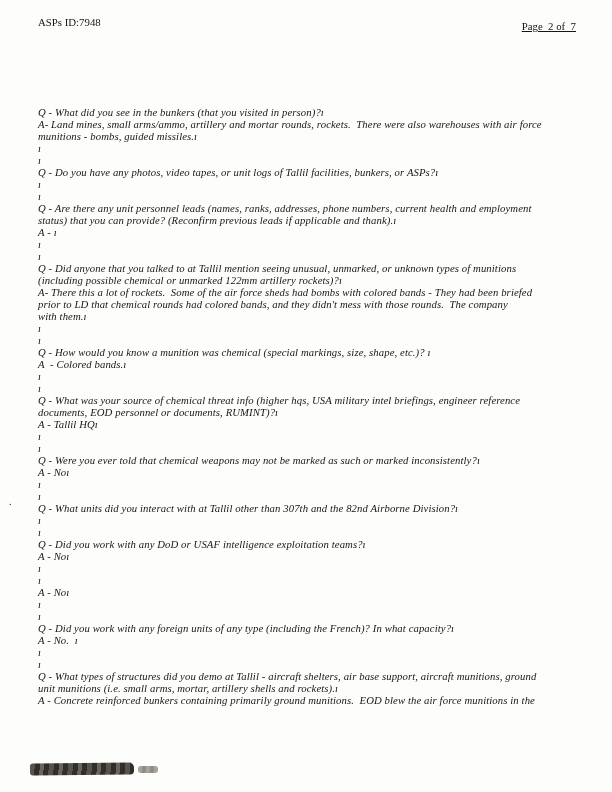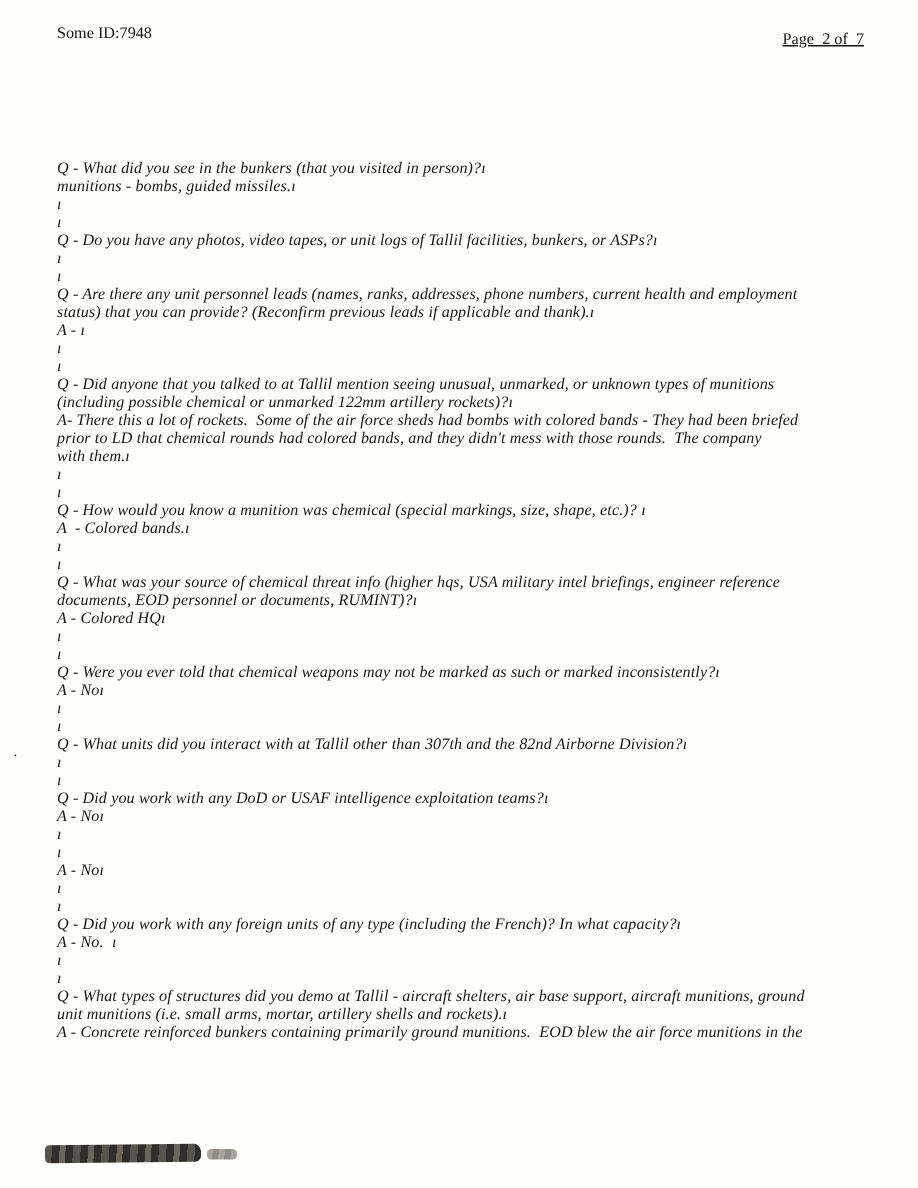--- a/index.html
+++ b/index.html
@@ -59,26 +59,27 @@
     background:repeating-linear-gradient(95deg,#8a867c 0 4px,#6b675e 4px 8px);
     border-radius:3px;
     opacity:.75;
   }
 </style>
 </head>
 <body>
 
 <div class="page">
 
-  <div class="header-left">Some ID:7948</div>
+  <div class="header-left">ASPs ID:7948</div>
 
   <div class="header-right">Page  2 of  7</div>
 
   <div class="doc-body">
       <div class="text-line">Q - What did you see in the bunkers (that you visited in person)?ı</div>
+      <div class="text-line">A- Land mines, small arms/ammo, artillery and mortar rounds, rockets.  There were also warehouses with air force</div>
       <div class="text-line">munitions - bombs, guided missiles.ı</div>
       <div class="text-line">ı</div>
       <div class="text-line">ı</div>
       <div class="text-line">Q - Do you have any photos, video tapes, or unit logs of Tallil facilities, bunkers, or ASPs?ı</div>
       <div class="text-line">ı</div>
       <div class="text-line">ı</div>
       <div class="text-line">Q - Are there any unit personnel leads (names, ranks, addresses, phone numbers, current health and employment</div>
       <div class="text-line">status) that you can provide? (Reconfirm previous leads if applicable and thank).ı</div>
       <div class="text-line">A - ı</div>
       <div class="text-line">ı</div>
@@ -89,21 +90,21 @@
       <div class="text-line">prior to LD that chemical rounds had colored bands, and they didn't mess with those rounds.  The company</div>
       <div class="text-line">with them.ı</div>
       <div class="text-line">ı</div>
       <div class="text-line">ı</div>
       <div class="text-line">Q - How would you know a munition was chemical (special markings, size, shape, etc.)? ı</div>
       <div class="text-line">A  - Colored bands.ı</div>
       <div class="text-line">ı</div>
       <div class="text-line">ı</div>
       <div class="text-line">Q - What was your source of chemical threat info (higher hqs, USA military intel briefings, engineer reference</div>
       <div class="text-line">documents, EOD personnel or documents, RUMINT)?ı</div>
-      <div class="text-line">A - Colored HQı</div>
+      <div class="text-line">A - Tallil HQı</div>
       <div class="text-line">ı</div>
       <div class="text-line">ı</div>
       <div class="text-line">Q - Were you ever told that chemical weapons may not be marked as such or marked inconsistently?ı</div>
       <div class="text-line">A - Noı</div>
       <div class="text-line">ı</div>
       <div class="text-line">ı</div>
       <div class="text-line">Q - What units did you interact with at Tallil other than 307th and the 82nd Airborne Division?ı</div>
       <div class="text-line">ı</div>
       <div class="text-line">ı</div>
       <div class="text-line">Q - Did you work with any DoD or USAF intelligence exploitation teams?ı</div>

